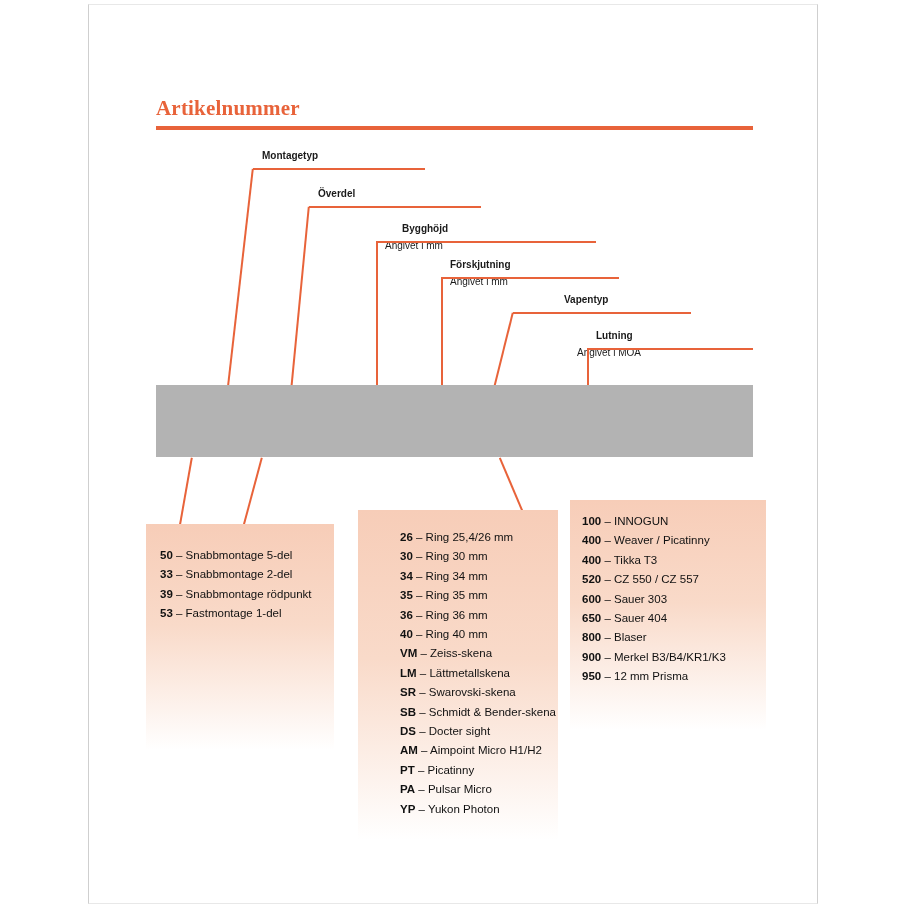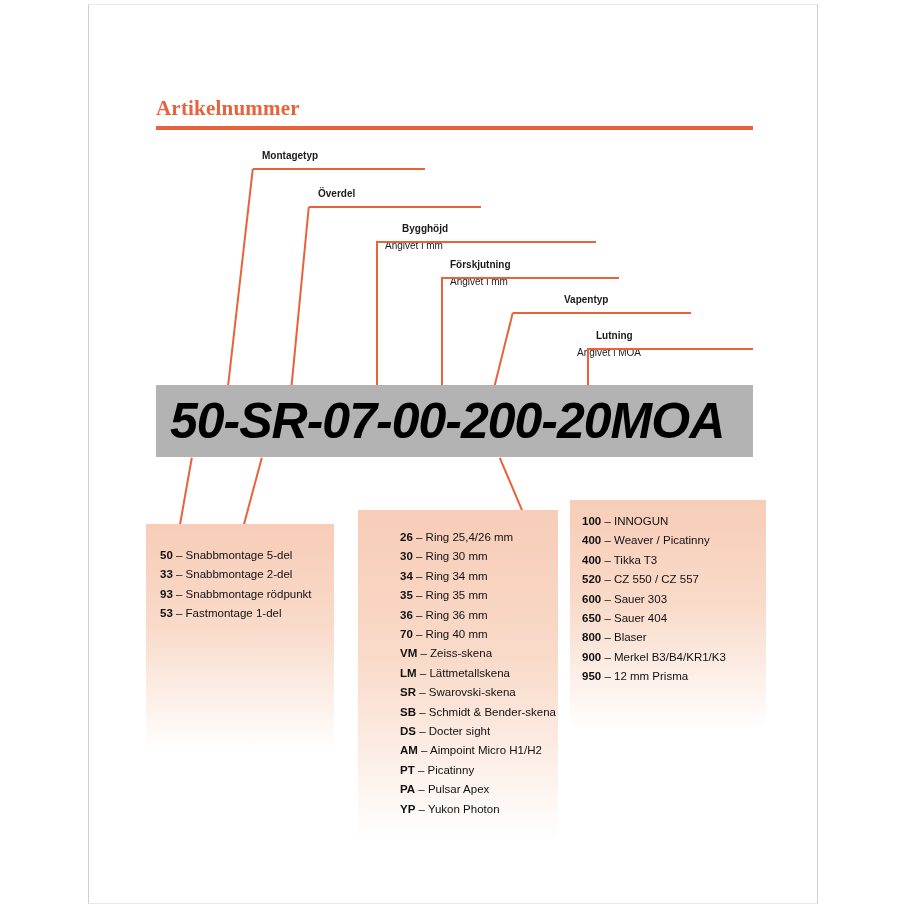--- a/index.html
+++ b/index.html
@@ -164,53 +164,52 @@
   <div class="ln-h" style="left:441px; top:277px; width:178px;"></div>
   <div class="ln-v" style="left:441px; top:277px; height:112px;"></div>
 
   <div class="ln-h" style="left:513px; top:312px; width:178px;"></div>
   <div class="ln-d" style="left:513px; top:312px; width:78px; transform: rotate(104deg);"></div>
 
   <div class="ln-h" style="left:587px; top:348px; width:166px;"></div>
   <div class="ln-v" style="left:587px; top:348px; height:40px;"></div>
 
   <div id="code-bar"></div>
-  <div id="code-text">50-SR-07-00-200-20MOA</div>
 
   <div class="ln-d" style="left:192px; top:457px; width:68px; transform: rotate(100deg);"></div>
   <div class="ln-h" style="left:156px; top:524px; width:80px;"></div>
 
   <div class="ln-d" style="left:262px; top:457px; width:70px; transform: rotate(105deg);"></div>
 
   <div class="ln-d" style="left:500px; top:457px; width:58px; transform: rotate(67deg);"></div>
 
   <div class="legend-box" style="left:146px; top:524px; width:188px; height:226px;"></div>
   <div class="legend-list" style="left:160px; top:546px;">
     <span class="row"><span class="k">50</span> <span class="d">– Snabbmontage 5-del</span></span>
     <span class="row"><span class="k">33</span> <span class="d">– Snabbmontage 2-del</span></span>
-    <span class="row"><span class="k">93</span> <span class="d">– Snabbmontage rödpunkt</span></span>
+    <span class="row"><span class="k">39</span> <span class="d">– Snabbmontage rödpunkt</span></span>
     <span class="row"><span class="k">53</span> <span class="d">– Fastmontage 1-del</span></span>
   </div>
 
   <div class="legend-box" style="left:358px; top:510px; width:200px; height:330px;"></div>
   <div class="legend-list" style="left:370px; top:528px;margin-left:30px;">
     <span class="row"><span class="k">26</span> <span class="d">– Ring 25,4/26 mm</span></span>
     <span class="row"><span class="k">30</span> <span class="d">– Ring 30 mm</span></span>
     <span class="row"><span class="k">34</span> <span class="d">– Ring 34 mm</span></span>
     <span class="row"><span class="k">35</span> <span class="d">– Ring 35 mm</span></span>
     <span class="row"><span class="k">36</span> <span class="d">– Ring 36 mm</span></span>
-    <span class="row"><span class="k">70</span> <span class="d">– Ring 40 mm</span></span>
+    <span class="row"><span class="k">40</span> <span class="d">– Ring 40 mm</span></span>
     <span class="row"><span class="k">VM</span> <span class="d">– Zeiss-skena</span></span>
     <span class="row"><span class="k">LM</span> <span class="d">– Lättmetallskena</span></span>
     <span class="row"><span class="k">SR</span> <span class="d">– Swarovski-skena</span></span>
     <span class="row"><span class="k">SB</span> <span class="d">– Schmidt &amp; Bender-skena</span></span>
     <span class="row"><span class="k">DS</span> <span class="d">– Docter sight</span></span>
     <span class="row"><span class="k">AM</span> <span class="d">– Aimpoint Micro H1/H2</span></span>
     <span class="row"><span class="k">PT</span> <span class="d">– Picatinny</span></span>
-    <span class="row"><span class="k">PA</span> <span class="d">– Pulsar Apex</span></span>
+    <span class="row"><span class="k">PA</span> <span class="d">– Pulsar Micro</span></span>
     <span class="row"><span class="k">YP</span> <span class="d">– Yukon Photon</span></span>
   </div>
 
   <div class="legend-box" style="left:570px; top:500px; width:196px; height:230px;"></div>
   <div class="legend-list" style="left:582px; top:512px;">
     <span class="row"><span class="k">100</span> <span class="d">– INNOGUN</span></span>
     <span class="row"><span class="k">400</span> <span class="d">– Weaver / Picatinny</span></span>
     <span class="row"><span class="k">400</span> <span class="d">– Tikka T3</span></span>
     <span class="row"><span class="k">520</span> <span class="d">– CZ 550 / CZ 557</span></span>
     <span class="row"><span class="k">600</span> <span class="d">– Sauer 303</span></span>

